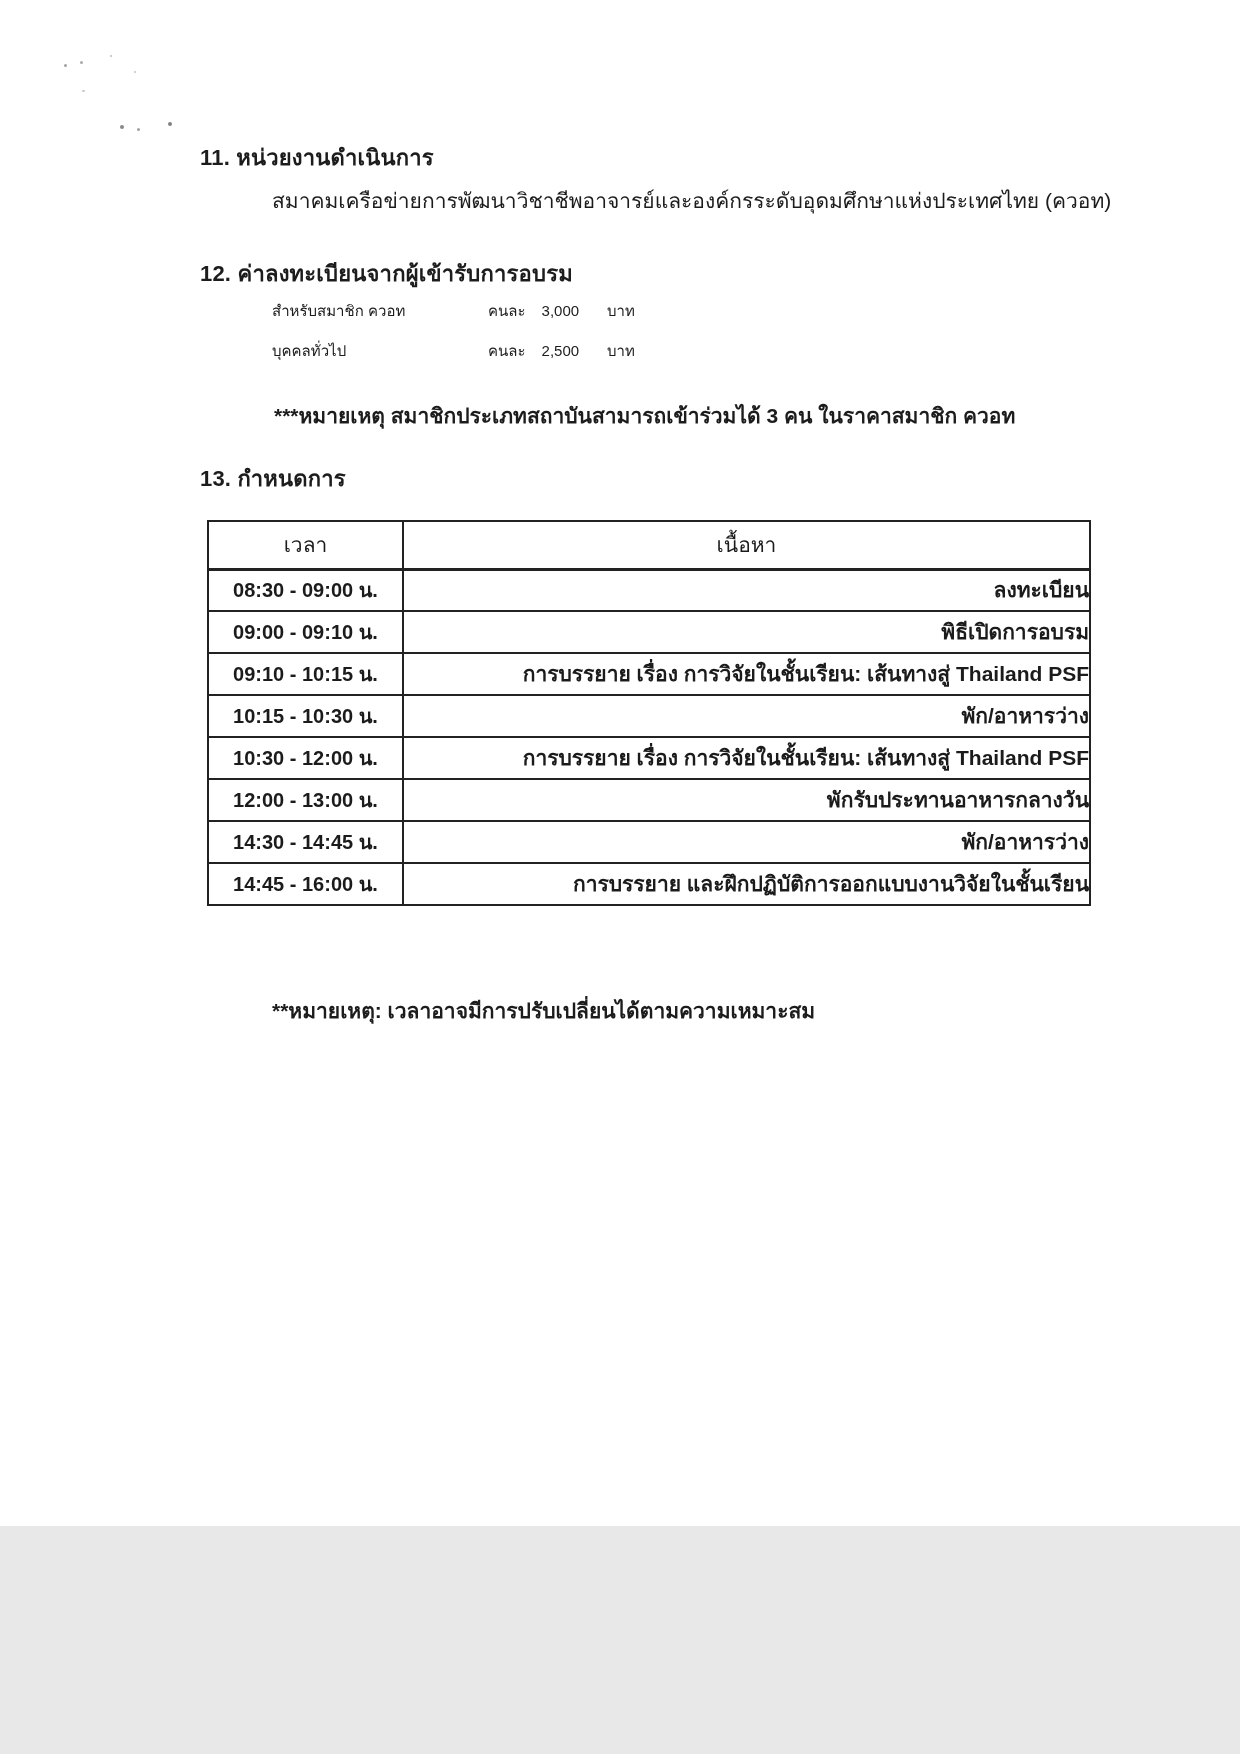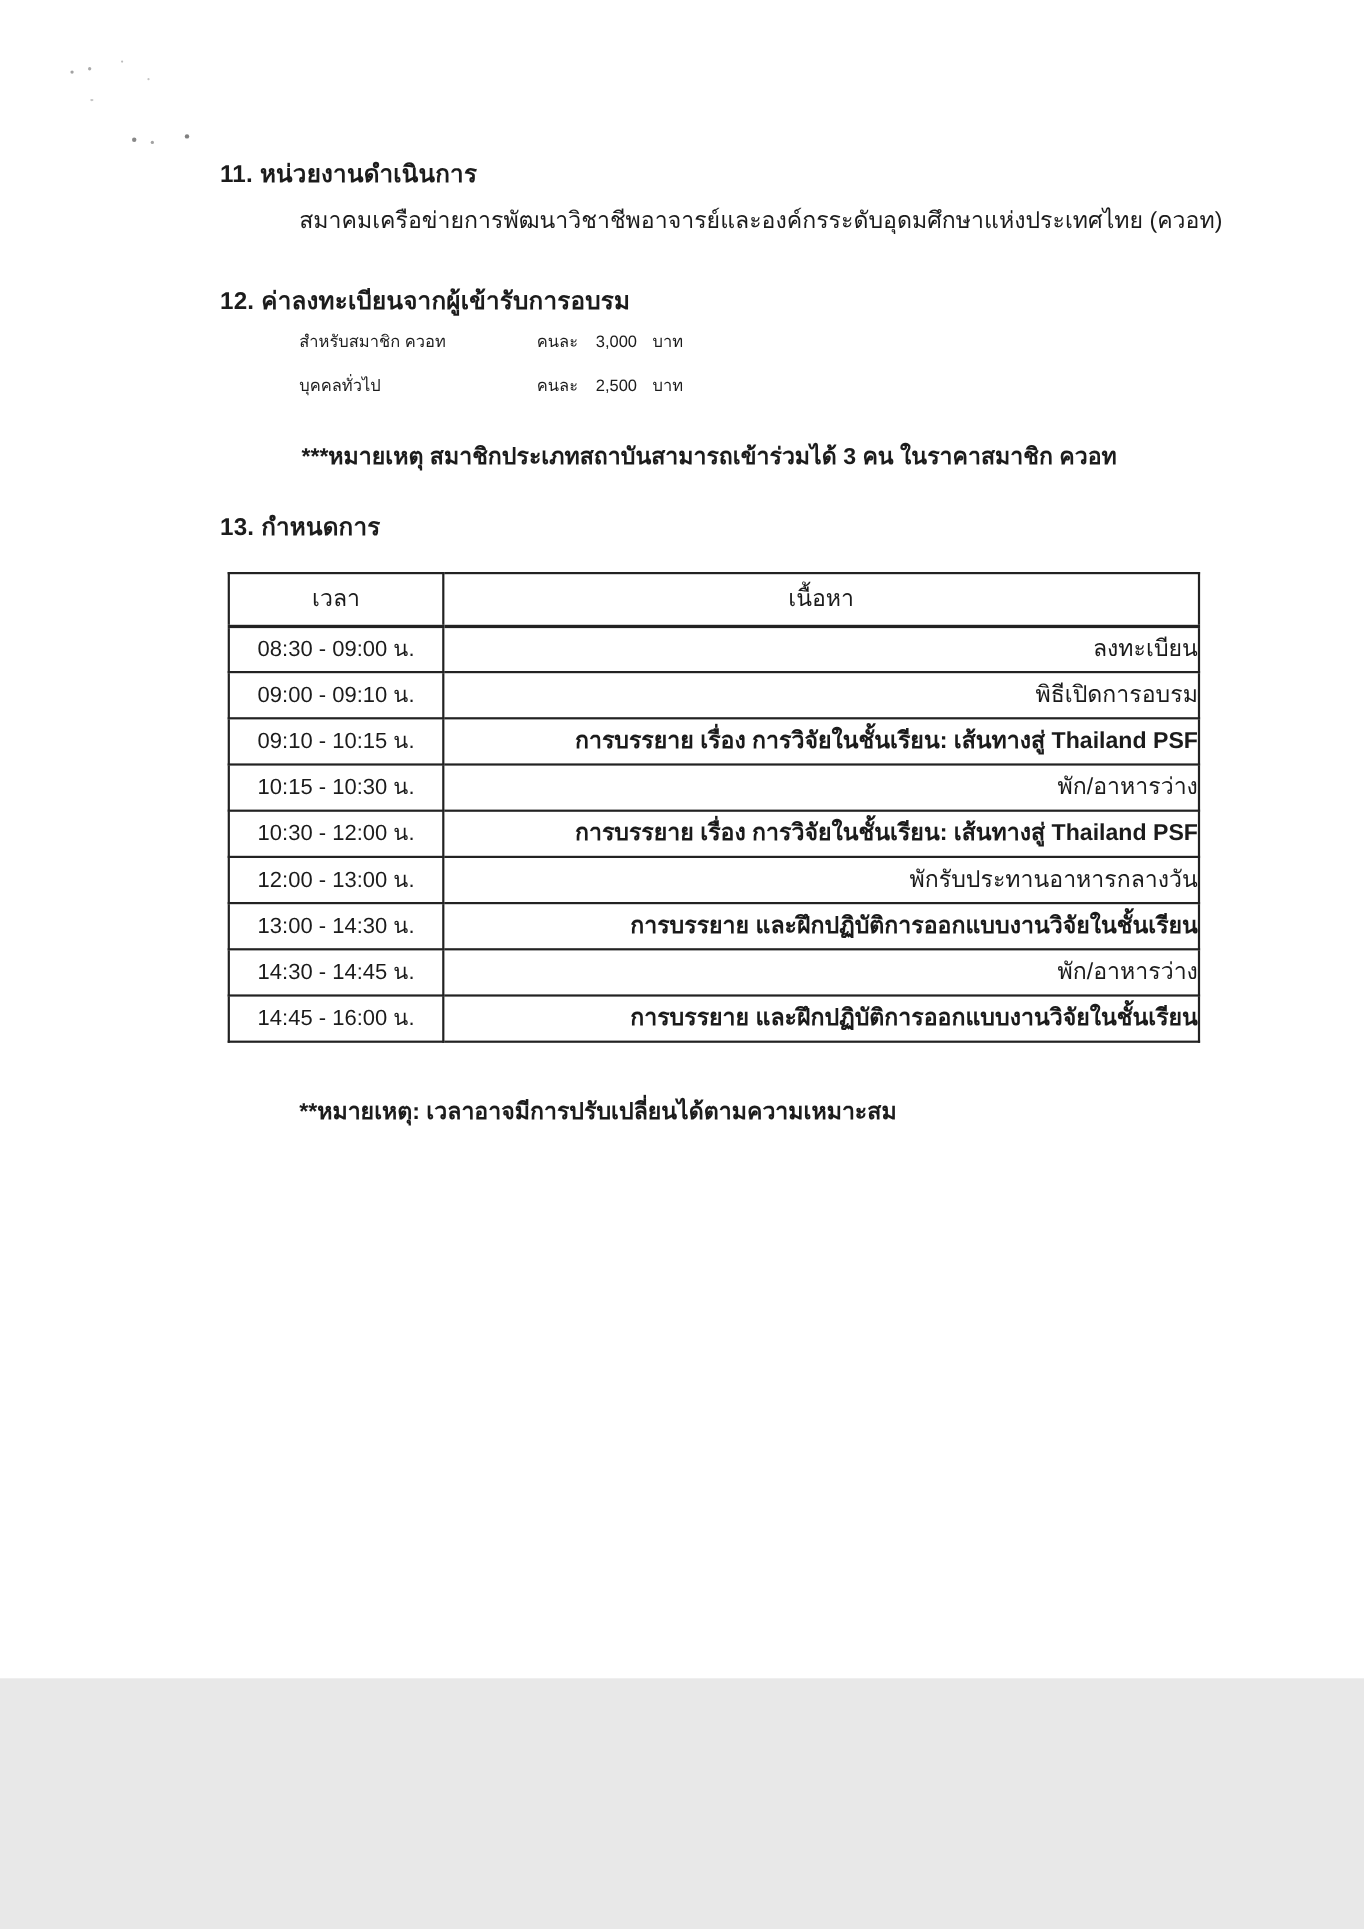--- a/index.html
+++ b/index.html
@@ -41,21 +41,21 @@
     left: 272px;
     font-size: 15px;
     line-height: 1.5;
     display: flex;
     align-items: baseline;
     white-space: nowrap;
   }
   .fee-label { display: inline-block; width: 216px; }
   .fee-unit { display: inline-block; }
   .fee-amount { display: inline-block; margin-left: 16px; }
-  .fee-currency { display: inline-block; margin-left: 14px; }
+  .fee-currency { display: inline-block; margin-left: 28px; }
   .note {
     position: absolute;
     font-size: 21px;
     font-weight: bold;
     line-height: 1.5;
     white-space: nowrap;
   }
   .schedule {
     position: absolute;
     left: 207px;
@@ -72,21 +72,21 @@
     vertical-align: middle;
     line-height: 1.35;
     margin-left: 40px;
   }
   .schedule thead th {
     height: 48px;
     font-weight: normal;
     text-align: center;
     border-bottom-width: 3px;
   }
-  .schedule tbody td { height: 42px; }
+  .schedule tbody td { height: 42px; font-weight: bold; }
   .schedule td.time-cell { text-align: center; font-size: 20px; }
   .schedule td.content-cell { text-align: right; padding-left: 8px; }
   .schedule tr.bold td.content-cell { font-weight: bold; }
   .page-number {
     position: absolute;
     left: 1066px;
     top: 1614px;
     font-size: 21px;
     color: #222;
   }
@@ -156,24 +156,20 @@
         <td class="content-cell">พัก/อาหารว่าง</td>
       </tr>
       <tr class="bold">
         <td class="time-cell">10:30 - 12:00 น.</td>
         <td class="content-cell">การบรรยาย เรื่อง การวิจัยในชั้นเรียน: เส้นทางสู่ Thailand PSF</td>
       </tr>
       <tr>
         <td class="time-cell">12:00 - 13:00 น.</td>
         <td class="content-cell">พักรับประทานอาหารกลางวัน</td>
       </tr>
-      <tr class="bold">
-        <td class="time-cell">13:00 - 14:30 น.</td>
-        <td class="content-cell">การบรรยาย และฝึกปฏิบัติการออกแบบงานวิจัยในชั้นเรียน</td>
-      </tr>
       <tr>
         <td class="time-cell">14:30 - 14:45 น.</td>
         <td class="content-cell">พัก/อาหารว่าง</td>
       </tr>
       <tr class="bold">
         <td class="time-cell">14:45 - 16:00 น.</td>
         <td class="content-cell">การบรรยาย และฝึกปฏิบัติการออกแบบงานวิจัยในชั้นเรียน</td>
       </tr>
     </tbody>
   </table>

